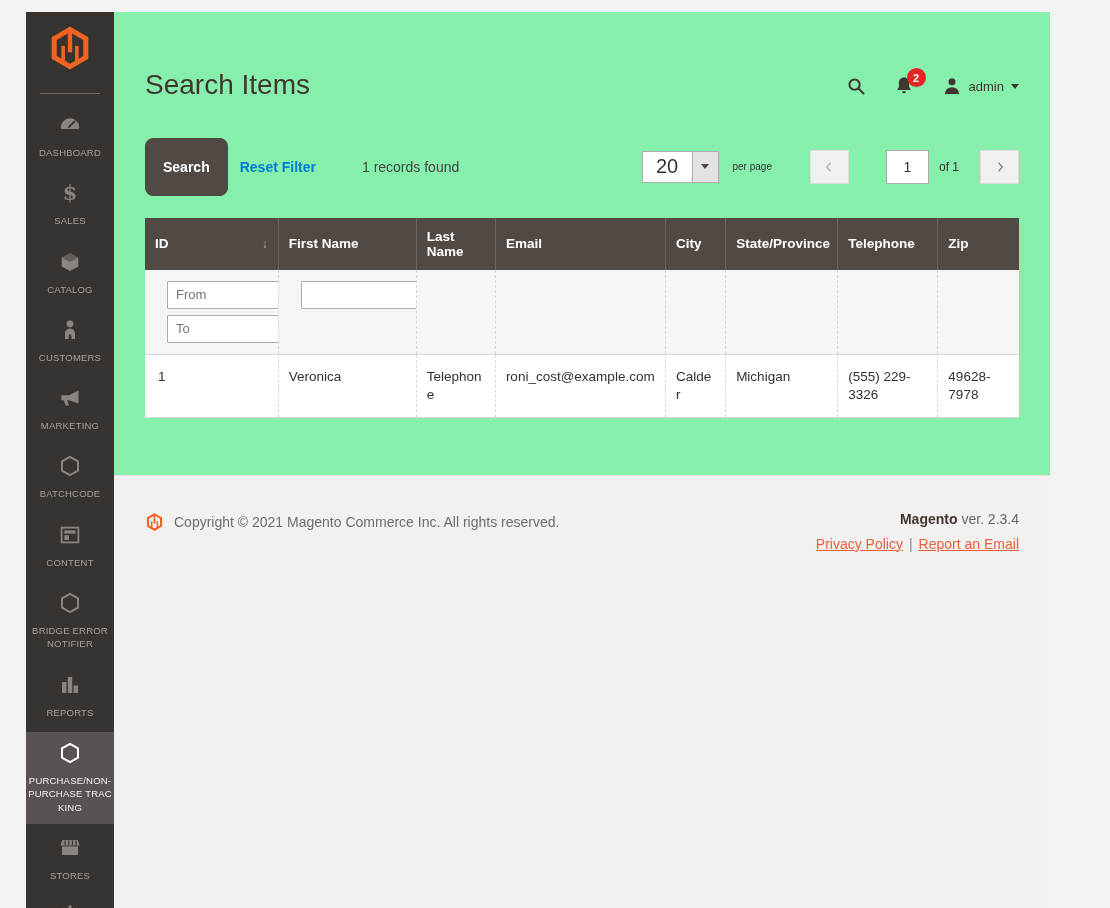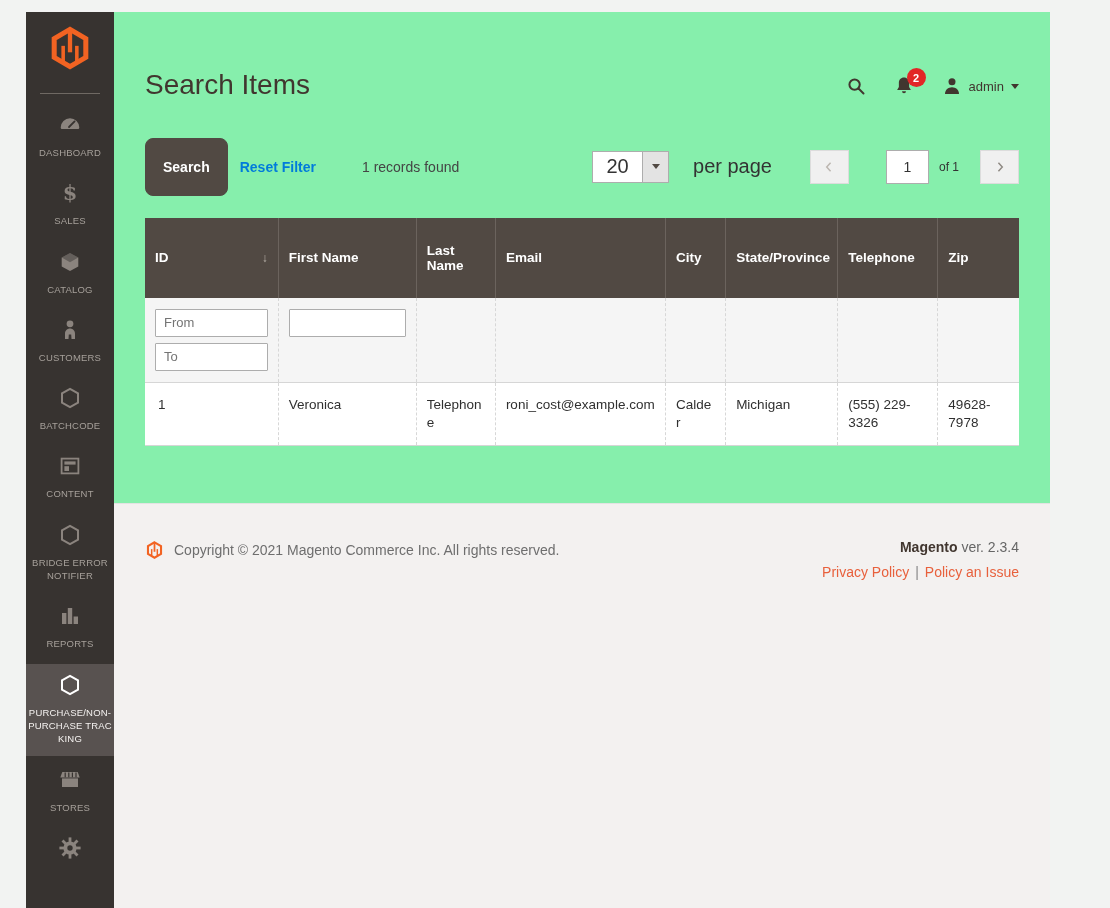--- a/index.html
+++ b/index.html
@@ -56,73 +56,73 @@
     font-family:inherit;font-size:14px;font-weight:600;
     padding:20px 17px;cursor:pointer;border-radius:8px;
   }
   .link-reset{color:#007bdb;font-size:14px;font-weight:600;text-decoration:none;margin-left:12px;cursor:pointer;}
   .records-found{font-size:14px;color:#444;margin-left:46px;}
   .toolbar-right{margin-left:auto;display:flex;align-items:center;}
   .pagesize{display:flex;align-items:stretch;border:1px solid #adadad;background:#fff;height:30px;}
   .pagesize-value{width:49px;display:flex;align-items:center;justify-content:center;font-size:20px;color:#333;cursor:pointer;}
   .pagesize-btn{width:25px;background:#e3e3e3;border-left:1px solid #adadad;display:flex;align-items:center;justify-content:center;cursor:pointer;}
   .caret-sm{width:0;height:0;border-left:4px solid transparent;border-right:4px solid transparent;border-top:5px solid #514943;}
-  .per-page{font-size:20px;color:#333;margin-left:24px;}
+  .per-page{font-size:10px;color:#333;margin-left:14px;}
   .pager-btn{
     width:37px;height:32px;margin-left:0;background:#f0f0f0;border:1px solid #dcdcdc;
     display:flex;align-items:center;justify-content:center;cursor:pointer;
   }
   .pager-btn svg{width:14px;height:14px;}
   .pager-prev{margin-left:38px;color:#bcb6b0;}
   .pager-next{color:#8f8a84;}
   .page-input{
     width:37px;height:30px;border:1px solid #adadad;text-align:center;
     font-family:inherit;font-size:14px;color:#333;margin-left:37px;
   }
   .of-label{font-size:12px;color:#333;margin-left:10px;margin-right:21px;}
 
   
   .grid-wrap{margin-top:22px;}
   table.grid{border-collapse:collapse;table-layout:fixed;width:874px;}
   table.grid th{
     background:#514943;color:#fff;font-size:13.5px;font-weight:bold;text-align:left;
-    padding:23px 10px;vertical-align:middle;border-right:1px solid #6b635d;height:34px;
+    padding:9px 10px;vertical-align:middle;border-right:1px solid #6b635d;height:34px;
     cursor:pointer;position:relative;
   }
   table.grid th:last-child{border-right:none;}
   .sort-arrow{position:absolute;right:10px;top:50%;transform:translateY(-50%);color:#b8b2aa;font-size:12px;font-weight:normal;}
   tr.filter-row td{
     background:#f5f5f5;padding:11px 10px;vertical-align:top;
     border-left:1px dashed #d7d7d7;border-bottom:1px solid #d6d6d6;height:58px;
   }
   tr.filter-row td:first-child{border-left:none;}
   .f-input{
     display:block;width:100%;box-sizing:border-box;height:28px;
     border:1px solid #adadad;border-radius:1px;background:#fff;
-    font-family:inherit;font-size:13px;color:#303030;padding:0 8px;margin:0 0 6px;
+    font-family:inherit;font-size:13px;color:#303030;padding:0 8px;margin:0 12px 6px;
   }
   .f-input:last-child{margin-bottom:0;}
   .f-input::placeholder{color:#747474;opacity:1;}
   tr.data-row td{
     background:#fff;padding:13px 10px 0;vertical-align:top;font-size:13.5px;color:#303030;
     border-left:1px dashed #d7d7d7;border-bottom:1px solid #d6d6d6;height:49px;line-height:1.35;
     overflow-wrap:break-word;cursor:pointer;
   }
   tr.data-row td:first-child{border-left:none;padding-left:13px;}
 
   
   .footer{padding:35px 31px 0;display:flex;justify-content:space-between;align-items:flex-start;}
   .footer-left{display:flex;align-items:center;gap:10px;}
   .footer-logo svg{width:19px;height:22px;display:block;}
   .copyright{font-size:14px;color:#6e6e6e;}
   .footer-right{text-align:right;}
   .version-line{font-size:14px;color:#666;}
   .version-brand{font-weight:bold;color:#41362f;margin-top:44px;}
   .footer-links{margin-top:9px;font-size:14px;color:#a0a0a0;}
-  .footer-links a{color:#e8603c;cursor:pointer;}
+  .footer-links a{color:#e8603c;text-decoration:underline;cursor:pointer;}
   .links-sep{margin:0 6px;color:#888;}
 </style>
 </head>
 <body>
 
 <div class="app">
 
   <aside class="sidebar">
     <div class="logo-wrap">
       <span class="icon"><svg viewBox="0 0 64 64" fill="none" stroke="#f26322">
@@ -142,20 +142,23 @@
               <text x="12" y="19" text-anchor="middle" font-size="21" font-weight="bold" fill="currentColor" font-family="'DejaVu Serif',serif">$</text>
             </svg></span><span class="nav-label">SALES</span></div>
         <div class="nav-item"><span class="nav-icon icon"><svg viewBox="0 0 24 24" fill="currentColor">
               <path d="M12 3l8.3 4.6v8.8L12 21l-8.3-4.6V7.6z"></path>
               <path d="M12 3l8.3 4.6L12 12.2 3.7 7.6z" fill="rgba(0,0,0,.28)"></path>
             </svg></span><span class="nav-label">CATALOG</span></div>
         <div class="nav-item"><span class="nav-icon icon"><svg viewBox="0 0 24 24" fill="currentColor">
               <circle cx="12" cy="5.8" r="3.4"></circle>
               <path d="M7 21v-5.3c0-3.1 2.2-5.2 5-5.2s5 2.1 5 5.2V21h-3.5l-.3-4.4h-2.4L10.5 21z"></path>
             </svg></span><span class="nav-label">CUSTOMERS</span></div>
+        <div class="nav-item"><span class="nav-icon icon"><svg viewBox="0 0 24 24" fill="currentColor">
+              <path d="M20.5 4.5v13L11 14.2H9.3l1.8 5.2H7.6L5.8 14.2H3.3V9.3H11z"></path>
+            </svg></span><span class="nav-label">MARKETING</span></div>
         <div class="nav-item"><span class="nav-icon icon"><svg viewBox="0 0 24 24" fill="none" stroke="currentColor" stroke-width="2">
               <path d="M12 2.8l8 4.6v9.2l-8 4.6-8-4.6V7.4z"></path>
             </svg></span><span class="nav-label">BATCHCODE</span></div>
         <div class="nav-item"><span class="nav-icon icon"><svg viewBox="0 0 24 24">
               <rect x="3.6" y="4.6" width="16.8" height="14.8" fill="none" stroke="currentColor" stroke-width="1.8"></rect>
               <rect x="6.4" y="7.4" width="11.2" height="3.2" fill="currentColor"></rect>
               <rect x="6.4" y="12.2" width="4.6" height="4.8" fill="currentColor"></rect>
             </svg></span><span class="nav-label">CONTENT</span></div>
         <div class="nav-item"><span class="nav-icon icon"><svg viewBox="0 0 24 24" fill="none" stroke="currentColor" stroke-width="2">
               <path d="M12 2.8l8 4.6v9.2l-8 4.6-8-4.6V7.4z"></path>
@@ -311,18 +314,18 @@
               <path d="M41.5 51V29" stroke-width="5"></path>
             </svg>
           </span>
         <span class="copyright">Copyright © 2021 Magento Commerce Inc. All rights reserved.</span>
       </div>
       <div class="footer-right">
         <div class="version-line">
           <span class="version-brand">Magento</span>
           <span>ver. 2.3.4</span>
         </div>
-        <div class="footer-links" id="footer-links"><a>Privacy Policy</a><span class="links-sep">|</span><a>Policy an Issue</a></div>
+        <div class="footer-links" id="footer-links"><a>Privacy Policy</a><span class="links-sep">|</span><a>Report an Email</a></div>
       </div>
     </div>
 
   </div>
 </div>
 
 </body></html>

